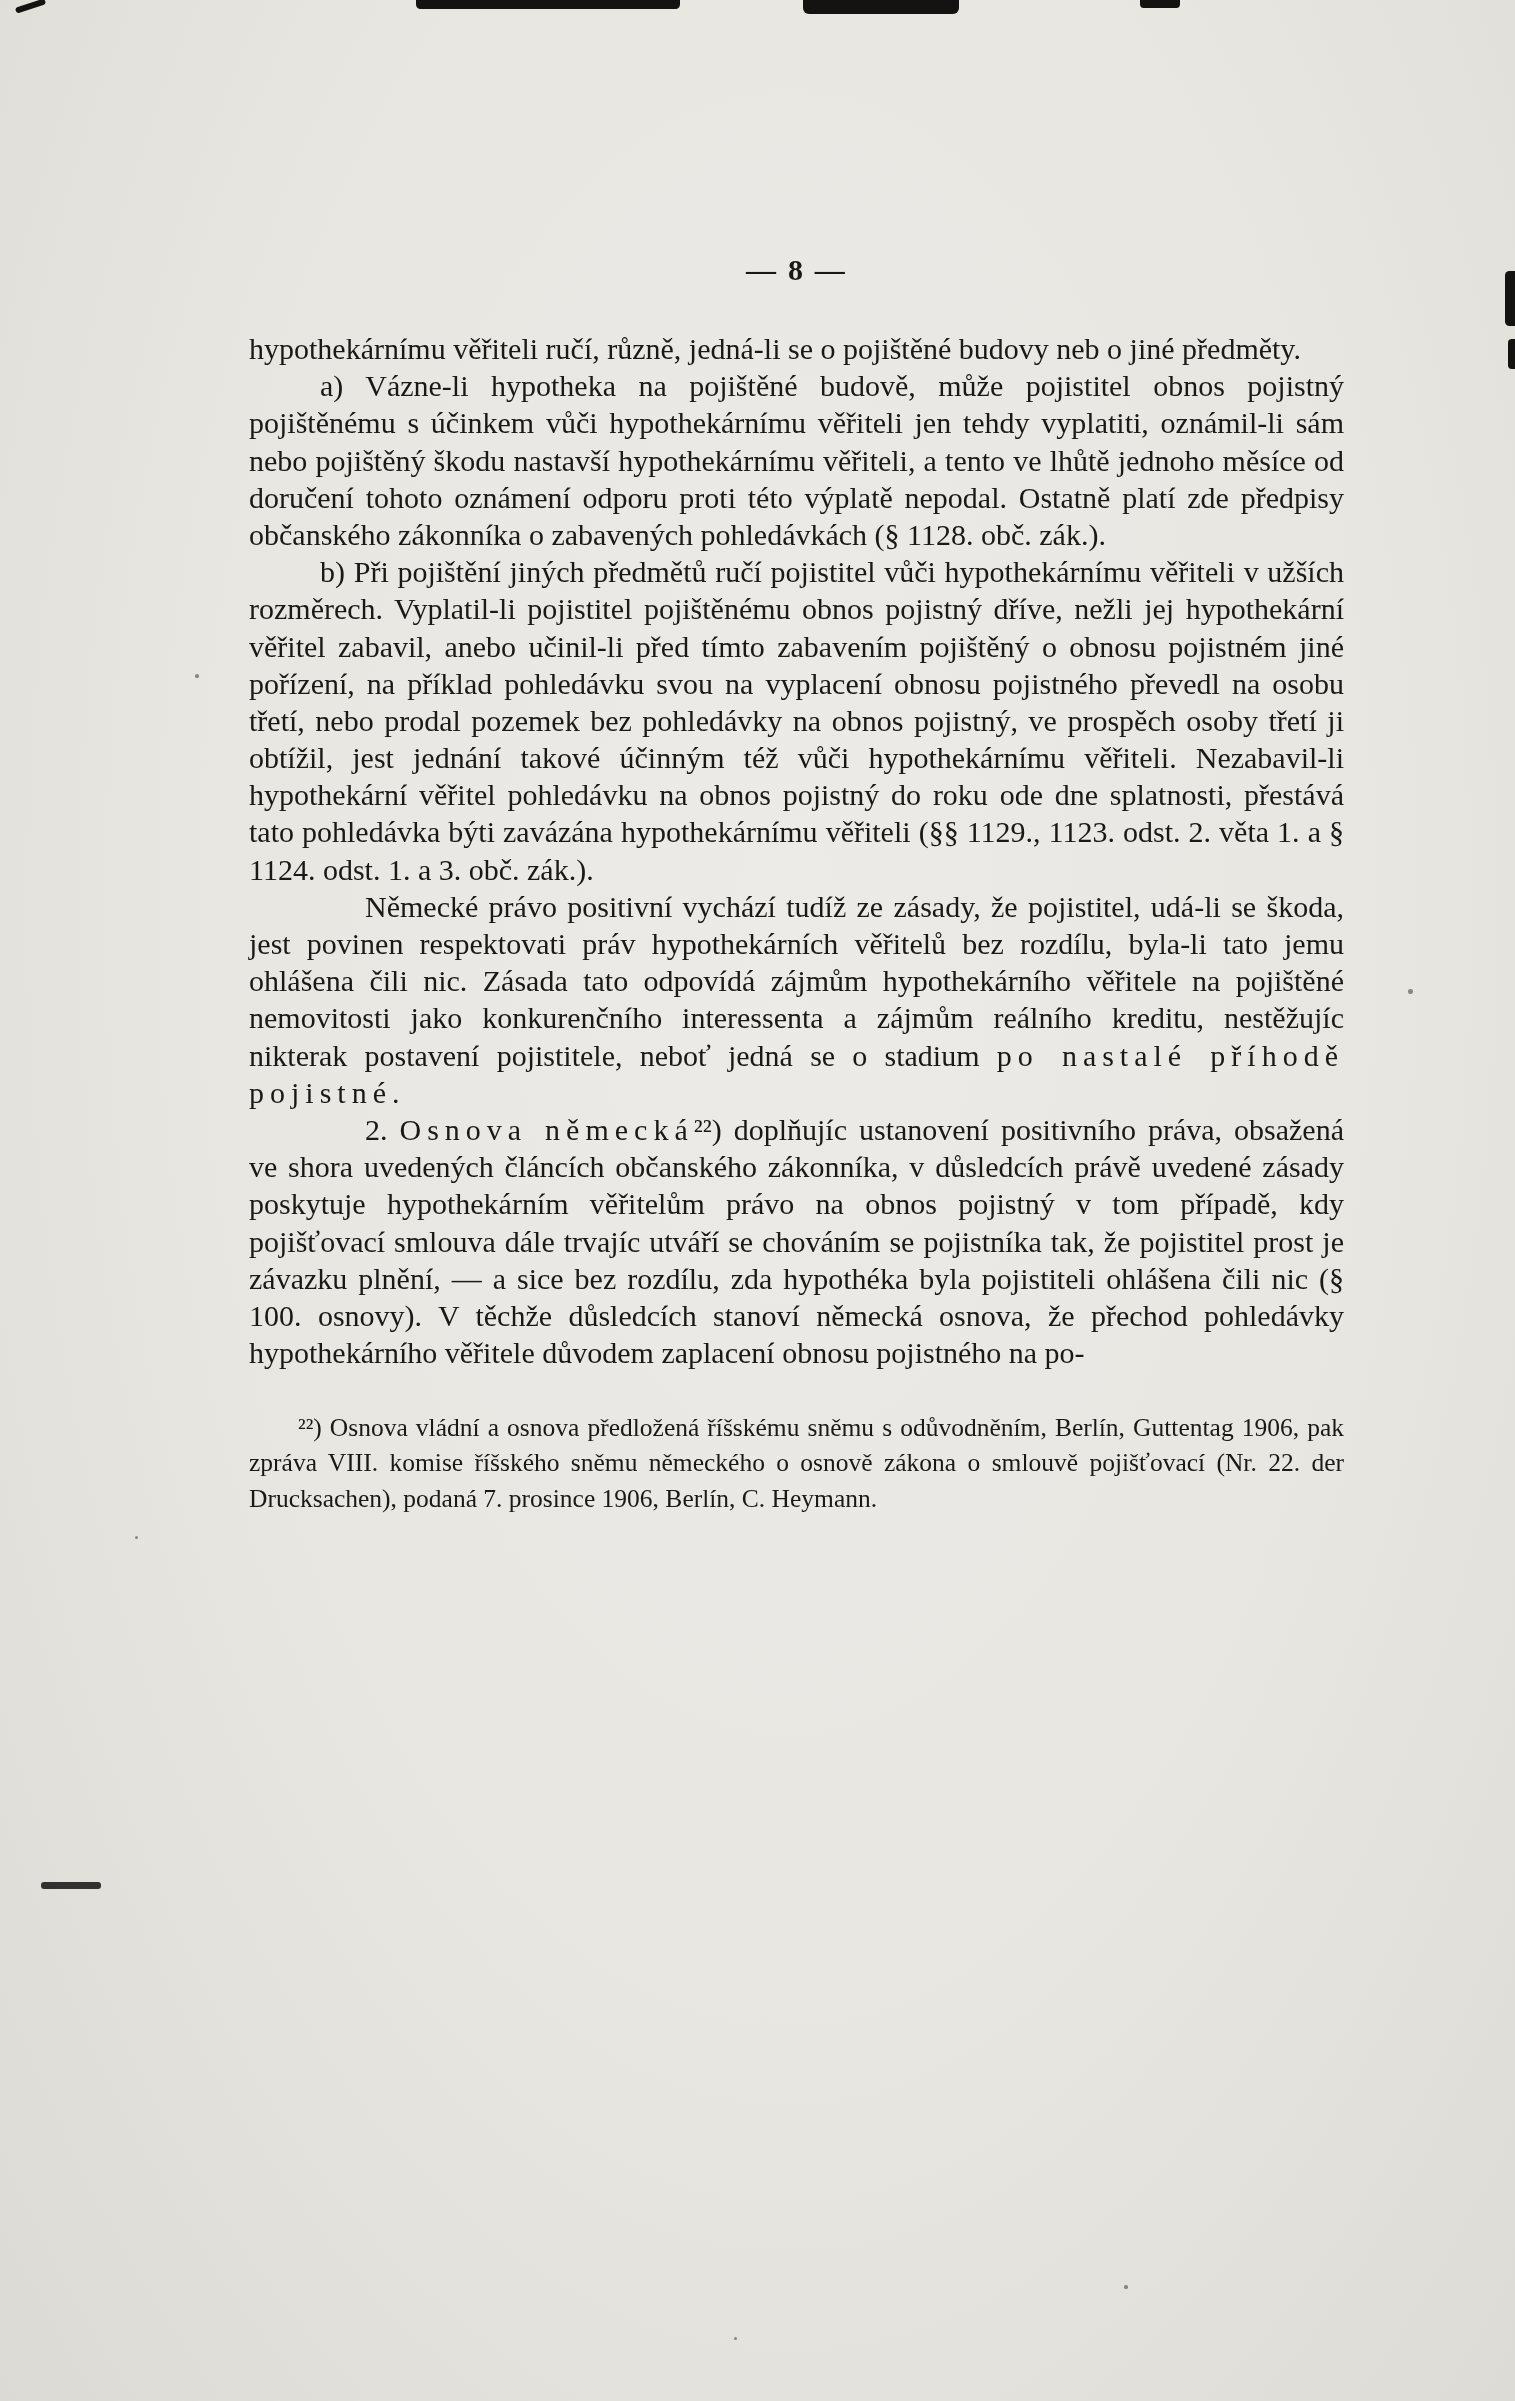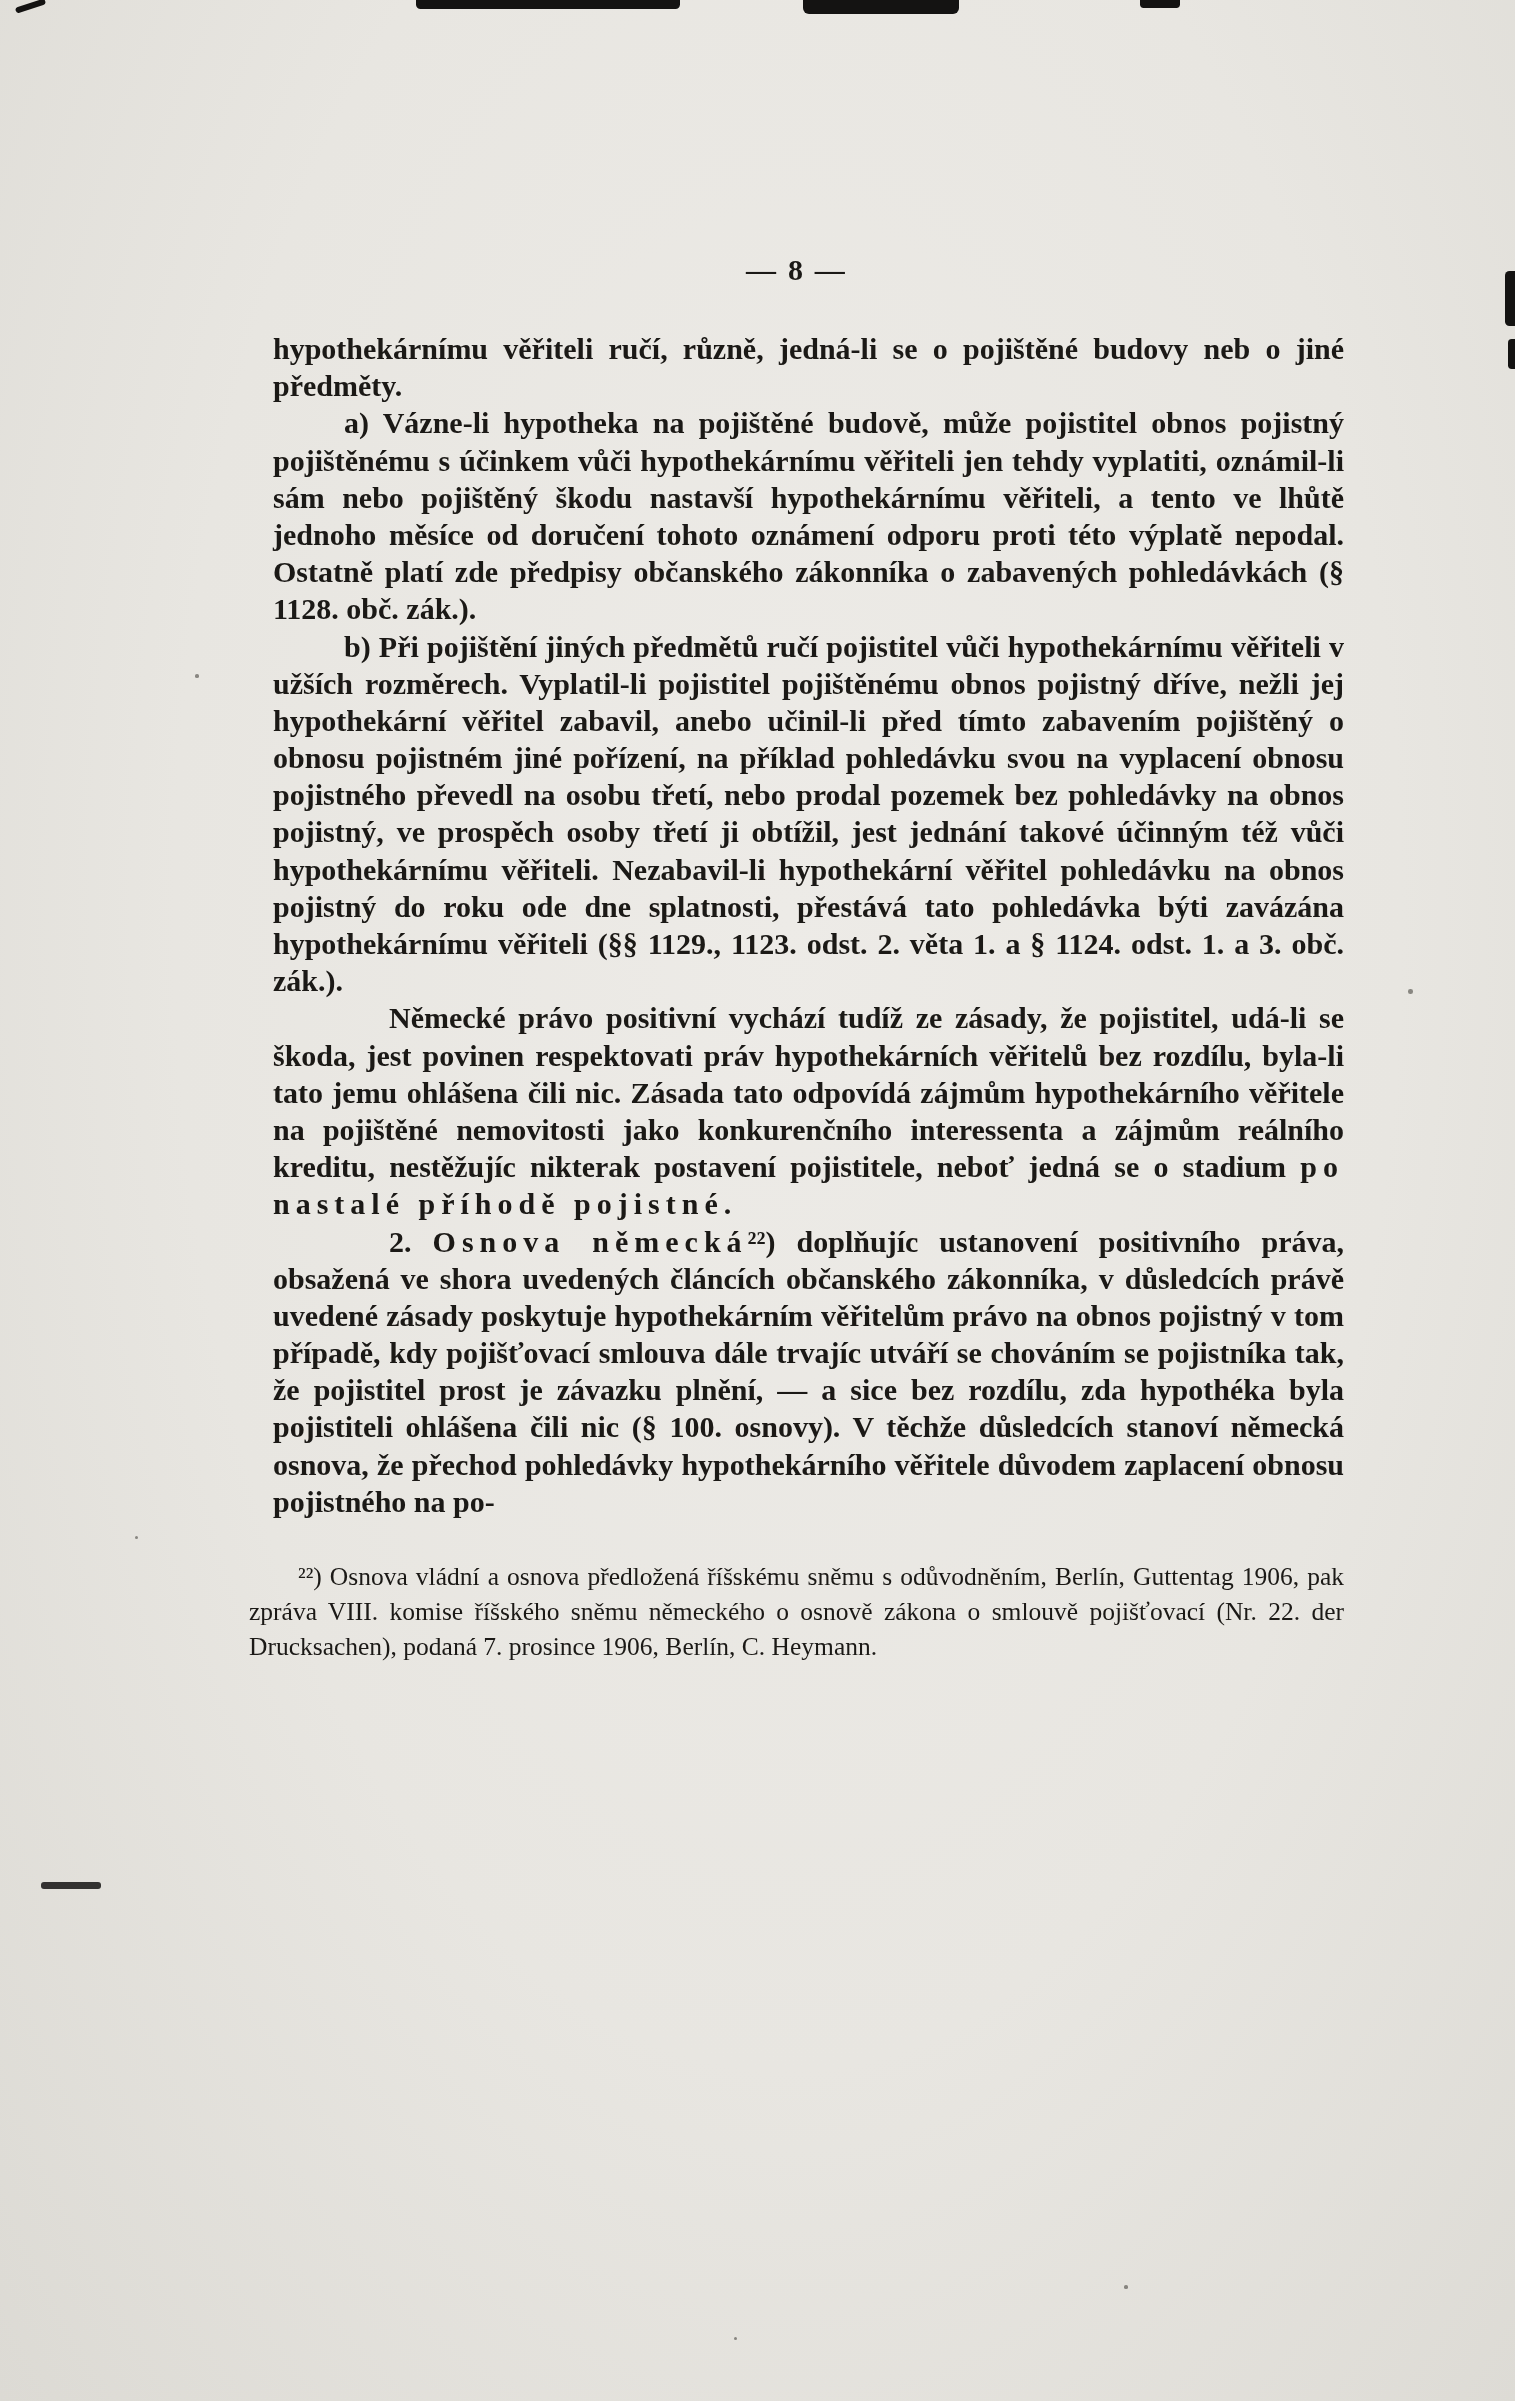--- a/index.html
+++ b/index.html
@@ -26,22 +26,21 @@
   .page-number {
     text-align: center;
     font-size: 30px;
     font-weight: 700;
     letter-spacing: 2.2px;
     margin: 0 0 43px 0;
   }
   .body-text {
     font-size: 30px;
     line-height: 1.24;
-    font-weight: 700;
-    margin-left: 24px;
+    font-weight: 400;
   }
   .para {
     margin: 0;
     text-align: justify;
   }
   .indent-none  { text-indent: 0; }
   .indent-small { text-indent: 71px; }
   .indent-large { text-indent: 116px; }
   .spaced { letter-spacing: 0.2em; }
   .footnote {

